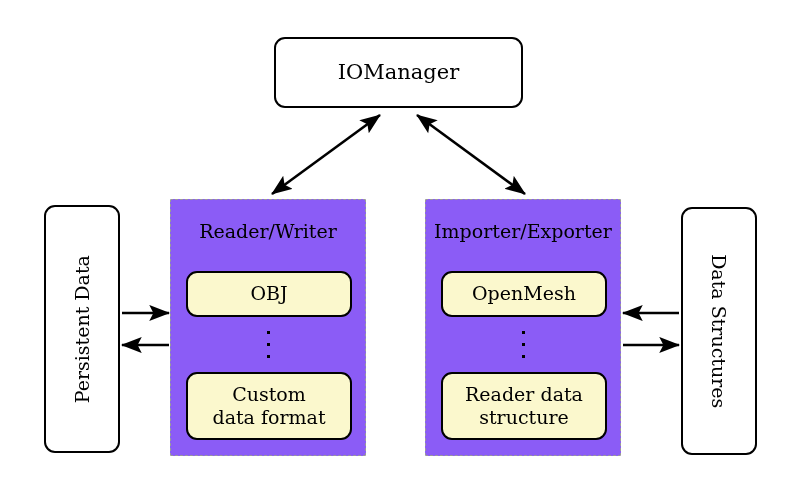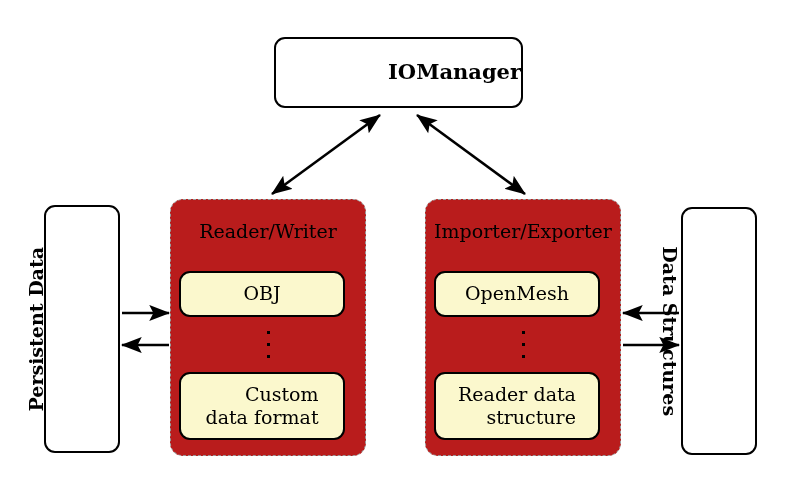--- a/index.html
+++ b/index.html
@@ -31,24 +31,23 @@
 
   
   .node {
     position: absolute;
     box-sizing: border-box;
     border: 2.6px solid #000000;
     border-radius: 11px;
     background: #ffffff;
     display: flex;
     align-items: center;
-    justify-content: flex-end;
+    justify-content: center;
     text-align: center;
     line-height: 1.18;
-    font-weight: bold;
   }
 
   
   #io-manager {
     left: 274px;
     top: 37px;
     width: 249px;
     height: 71px;
     font-size: 21px;
   }
@@ -73,23 +72,23 @@
   }
   .vtext-down {
     transform: rotate(90deg);
     white-space: nowrap;
   }
 
   
   .panel {
     position: absolute;
     box-sizing: border-box;
-    background: #b91c1c;
+    background: #8b5cf6;
     border: 1.6px dashed #9a9a9a;
-    border-radius: 13px;
+    border-radius: 1px;
   }
   #panel-reader-writer {
     left: 170px;
     top: 199px;
     width: 196px;
     height: 257px;
   }
   #panel-importer-exporter {
     left: 425px;
     top: 199px;
@@ -108,24 +107,24 @@
   
   .item-box {
     position: absolute;
     box-sizing: border-box;
     border: 2.6px solid #000000;
     border-radius: 11px;
     background: #fbf8cd;
     display: flex;
     align-items: center;
     justify-content: center;
-    text-align: right;
+    text-align: center;
     font-size: 19px;
     line-height: 1.22;
-    left: 8px;
+    left: 15px;
     width: 166px;
   }
   .item-top {
     top: 71px;
     height: 46px;
   }
   .item-bottom {
     top: 172px;
     height: 68px;
   }

